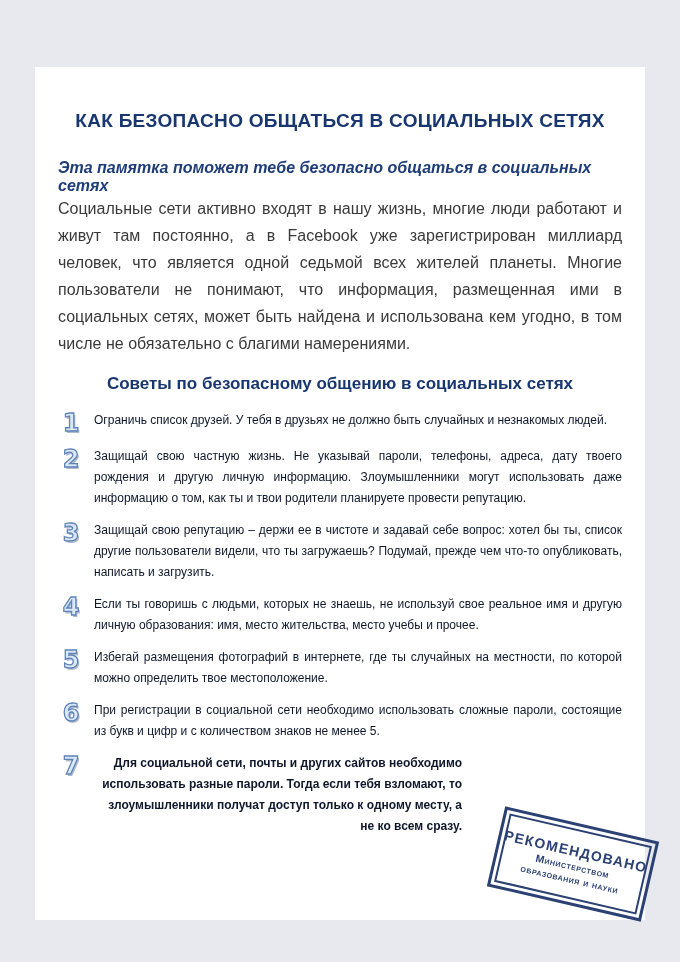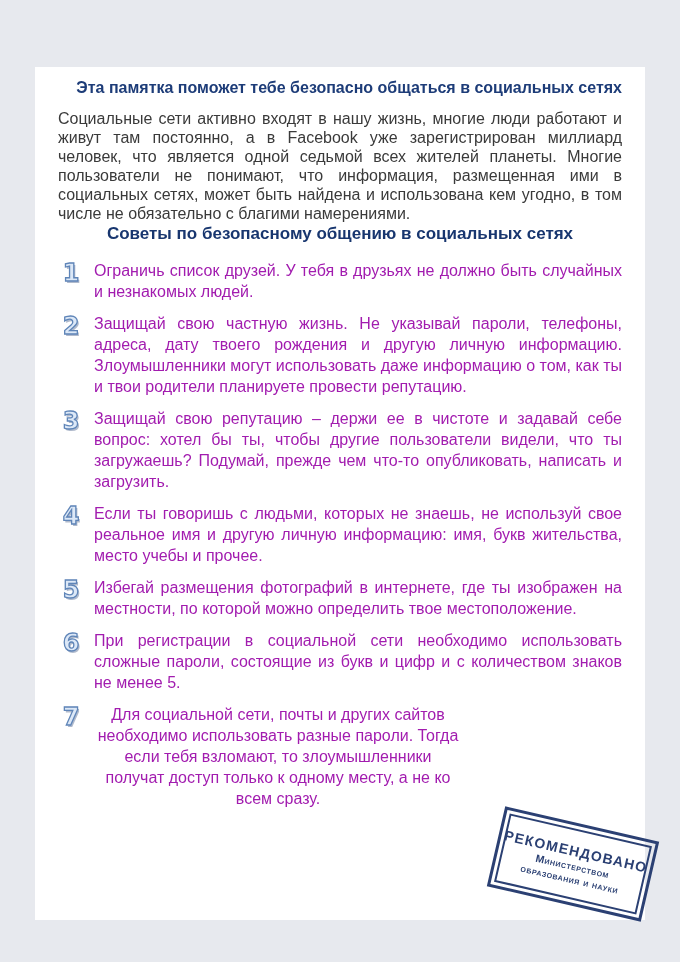--- a/index.html
+++ b/index.html
@@ -27,35 +27,36 @@
   }
   .doc-title {
     margin-top: 43px;
     text-align: center;
     font-size: 19px;
     font-weight: bold;
     letter-spacing: 0.3px;
     color: #18366f;
   }
   .doc-subtitle {
-    margin-top: 12px;
-    text-align: right;
+    margin-top: 27px;
+    text-align: left;
     font-size: 16px;
     font-weight: bold;
+    font-style: italic;
     color: #1d3c78;
   }
   .intro {
-    margin-top: 12px;
+    margin-top: 0;
     font-size: 16px;
-    line-height: 19px;
+    line-height: 27px;
     text-align: justify;
     color: #3a3a3a;
   }
   .tips-heading {
-    margin-top: 1px;
+    margin-top: 17px;
     text-align: center;
     font-size: 17px;
     font-weight: bold;
     color: #18366f;
   }
   .tips {
     margin-top: 16px;
   }
   .tip {
     display: flex;
@@ -71,28 +72,29 @@
     font-size: 24px;
     line-height: 1;
     padding-top: 1px;
     color: #dce8f7;
     -webkit-text-stroke: 1.3px #5f85b8;
     text-shadow: 1.5px 2px 0 rgba(30, 58, 110, 0.35);
     text-align: center;
   }
   .tip-text {
     flex: 1;
-    font-size: 16px;
+    font-size: 12px;
     line-height: 21px;
     text-align: justify;
-    color: #a21caf;
+    color: #0f172a;
   }
   .tip:last-child .tip-text {
     max-width: 368px;
-    text-align: center;
+    text-align: right;
+    font-weight: bold;
   }
   .stamp {
     position: absolute;
     left: 494px;
     top: 823px;
     width: 158px;
     height: 82px;
     box-sizing: border-box;
     border: 3px solid #2b4073;
     padding: 3px;
@@ -124,20 +126,21 @@
     letter-spacing: 0.6px;
     line-height: 13px;
   }
 </style>
 </head>
 <body>
 
 <div class="stage">
   <div class="card">
 
+    <div class="doc-title">КАК БЕЗОПАСНО ОБЩАТЬСЯ В СОЦИАЛЬНЫХ СЕТЯХ</div>
 
     <div class="doc-subtitle">Эта памятка поможет тебе безопасно общаться в социальных сетях</div>
 
     <div class="intro">Социальные сети активно входят в нашу жизнь, многие люди работают и живут там постоянно, а в Facebook уже зарегистрирован миллиард человек, что является одной седьмой всех жителей планеты. Многие пользователи не понимают, что информация, размещенная ими в социальных сетях, может быть найдена и использована кем угодно, в том числе не обязательно с благими намерениями.</div>
 
     <div class="tips-heading">Советы по безопасному общению в социальных сетях</div>
 
     <div class="tips">
 
       <div class="tip">
@@ -145,31 +148,31 @@
         <div class="tip-text">Ограничь список друзей. У тебя в друзьях не должно быть случайных и незнакомых людей.</div>
       </div>
 
       <div class="tip">
         <div class="tip-num">2</div>
         <div class="tip-text">Защищай свою частную жизнь. Не указывай пароли, телефоны, адреса, дату твоего рождения и другую личную информацию. Злоумышленники могут использовать даже информацию о том, как ты и твои родители планируете провести репутацию.</div>
       </div>
 
       <div class="tip">
         <div class="tip-num">3</div>
-        <div class="tip-text">Защищай свою репутацию – держи ее в чистоте и задавай себе вопрос: хотел бы ты, чтобы другие пользователи видели, что ты загружаешь? Подумай, прежде чем что-то опубликовать, написать и загрузить.</div>
+        <div class="tip-text">Защищай свою репутацию – держи ее в чистоте и задавай себе вопрос: хотел бы ты, список другие пользователи видели, что ты загружаешь? Подумай, прежде чем что-то опубликовать, написать и загрузить.</div>
       </div>
 
       <div class="tip">
         <div class="tip-num">4</div>
-        <div class="tip-text">Если ты говоришь с людьми, которых не знаешь, не используй свое реальное имя и другую личную информацию: имя, букв жительства, место учебы и прочее.</div>
+        <div class="tip-text">Если ты говоришь с людьми, которых не знаешь, не используй свое реальное имя и другую личную образования: имя, место жительства, место учебы и прочее.</div>
       </div>
 
       <div class="tip">
         <div class="tip-num">5</div>
-        <div class="tip-text">Избегай размещения фотографий в интернете, где ты изображен на местности, по которой можно определить твое местоположение.</div>
+        <div class="tip-text">Избегай размещения фотографий в интернете, где ты случайных на местности, по которой можно определить твое местоположение.</div>
       </div>
 
       <div class="tip">
         <div class="tip-num">6</div>
         <div class="tip-text">При регистрации в социальной сети необходимо использовать сложные пароли, состоящие из букв и цифр и с количеством знаков не менее 5.</div>
       </div>
 
       <div class="tip">
         <div class="tip-num">7</div>
         <div class="tip-text">Для социальной сети, почты и других сайтов необходимо использовать разные пароли. Тогда если тебя взломают, то злоумышленники получат доступ только к одному месту, а не ко всем сразу.</div>

